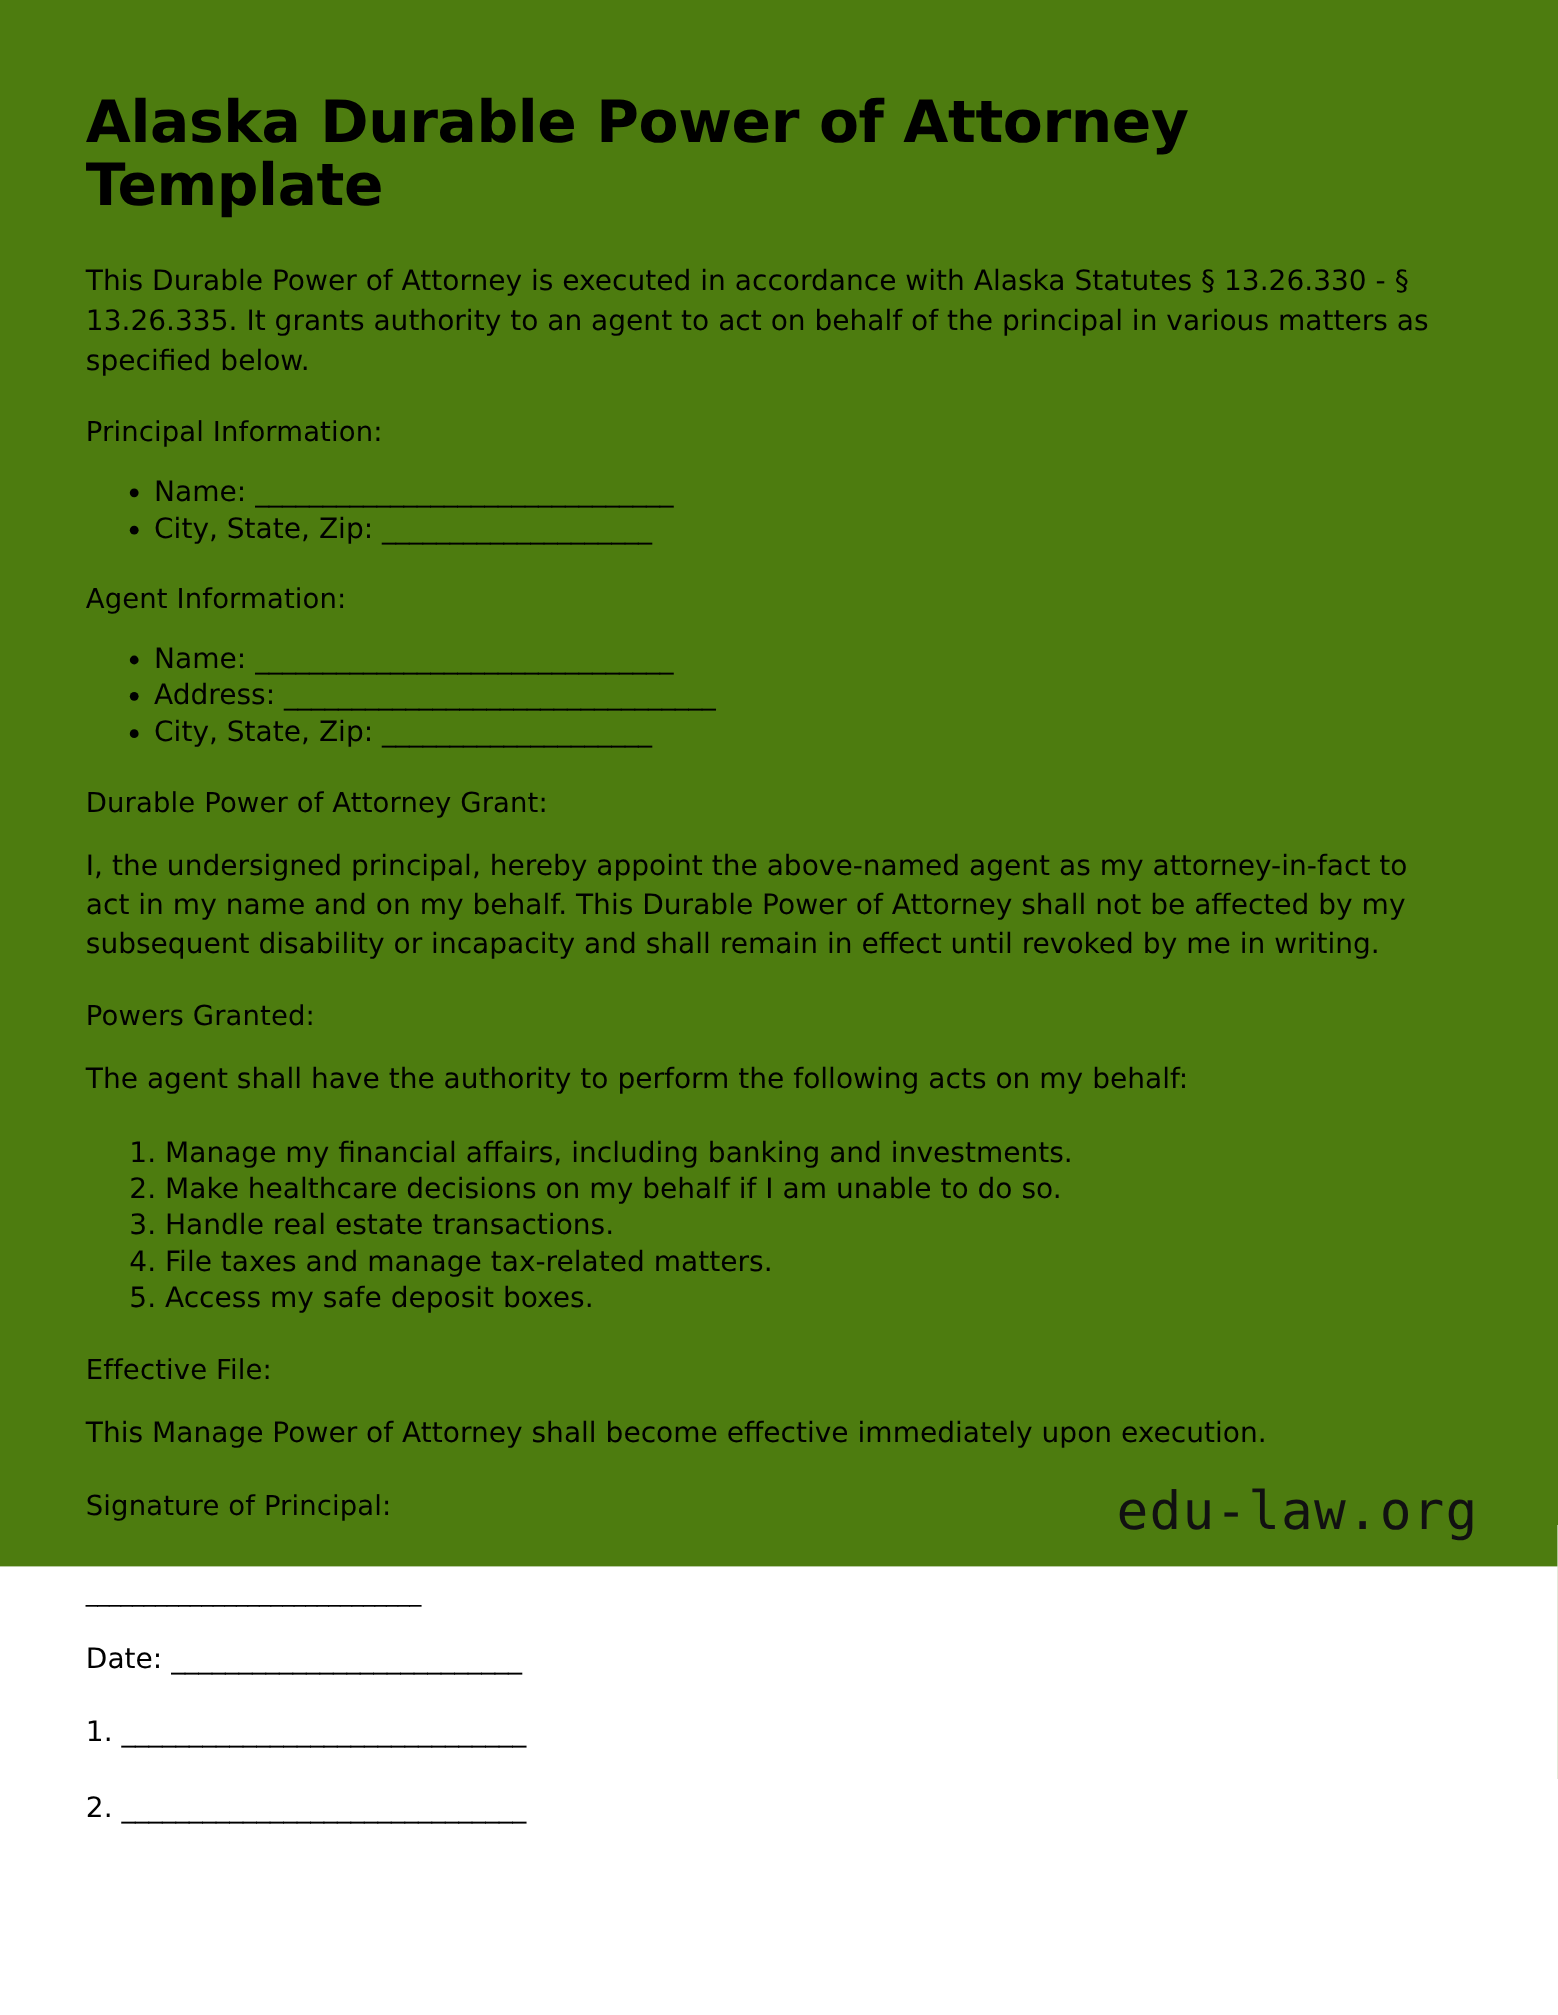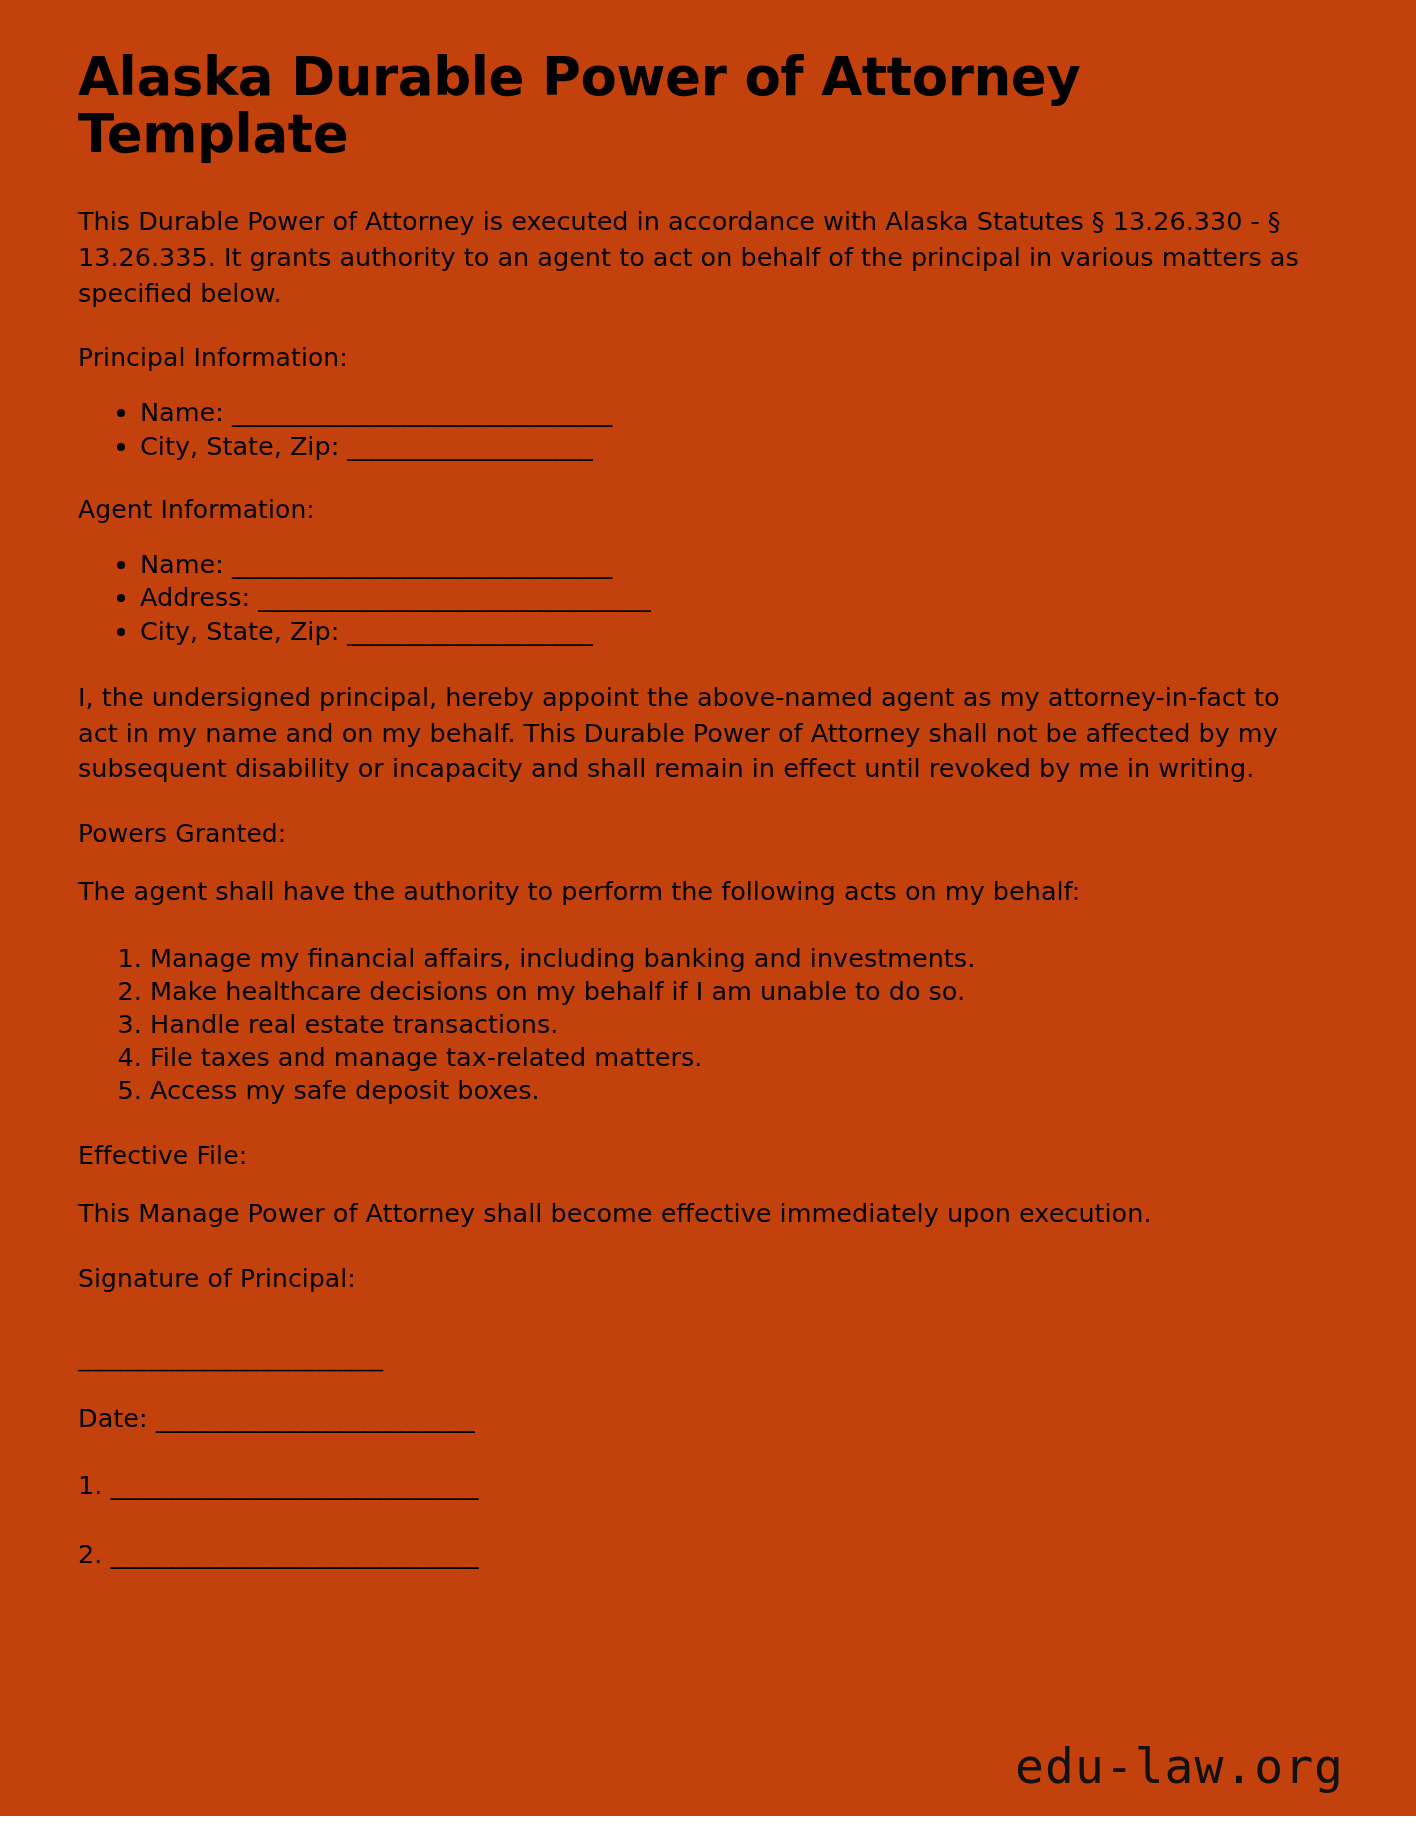--- a/index.html
+++ b/index.html
@@ -10,24 +10,24 @@
   body {
     width: 1416px;
     height: 1832px;
     font-family: "DejaVu Sans", sans-serif;
     color: #000000;
     overflow: hidden;
   }
   .page {
     position: relative;
     width: 1416px;
-    height: 1816px;
+    height: 1424px;
     box-sizing: border-box;
-    padding: 49px 78px 0 78px;
-    background: #c2410c;
+    padding: 84px 78px 0 78px;
+    background: #4d7c0f;
   }
 
   .doc-title {
     font-size: 53px;
     font-weight: bold;
     line-height: 1.07;
     letter-spacing: -0.4px;
     margin: 0 0 42px 0;
     max-width: 1100px;
   }
@@ -108,20 +108,21 @@
     <li><span>City, State, Zip:</span> <span class="blank">____________________</span></li>
   </ul>
 
   <h2 class="section-heading">Agent Information:</h2>
   <ul class="bullets">
     <li><span>Name:</span> <span class="blank">_______________________________</span></li>
     <li><span>Address:</span> <span class="blank">________________________________</span></li>
     <li><span>City, State, Zip:</span> <span class="blank">____________________</span></li>
   </ul>
 
+  <h2 class="section-heading">Durable Power of Attorney Grant:</h2>
   <p class="body-text">I, the undersigned principal, hereby appoint the above-named agent as my attorney-in-fact to act in my name and on my behalf. This Durable Power of Attorney shall not be affected by my subsequent disability or incapacity and shall remain in effect until revoked by me in writing.</p>
 
   <h2 class="section-heading">Powers Granted:</h2>
   <p class="body-text">The agent shall have the authority to perform the following acts on my behalf:</p>
   <ol class="numbers">
     <li>Manage my financial affairs, including banking and investments.</li>
     <li>Make healthcare decisions on my behalf if I am unable to do so.</li>
     <li>Handle real estate transactions.</li>
     <li>File taxes and manage tax-related matters.</li>
     <li>Access my safe deposit boxes.</li>

